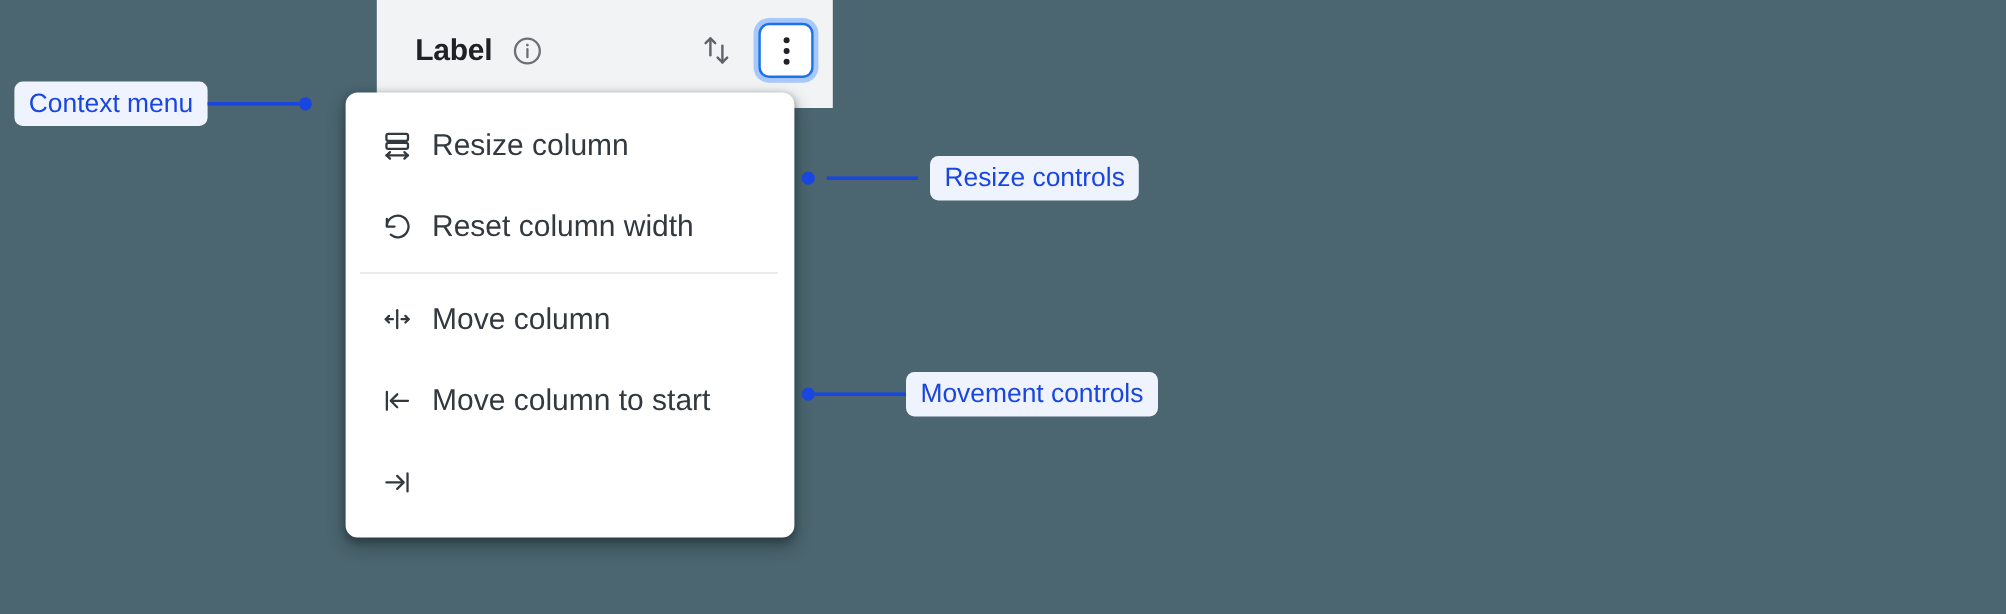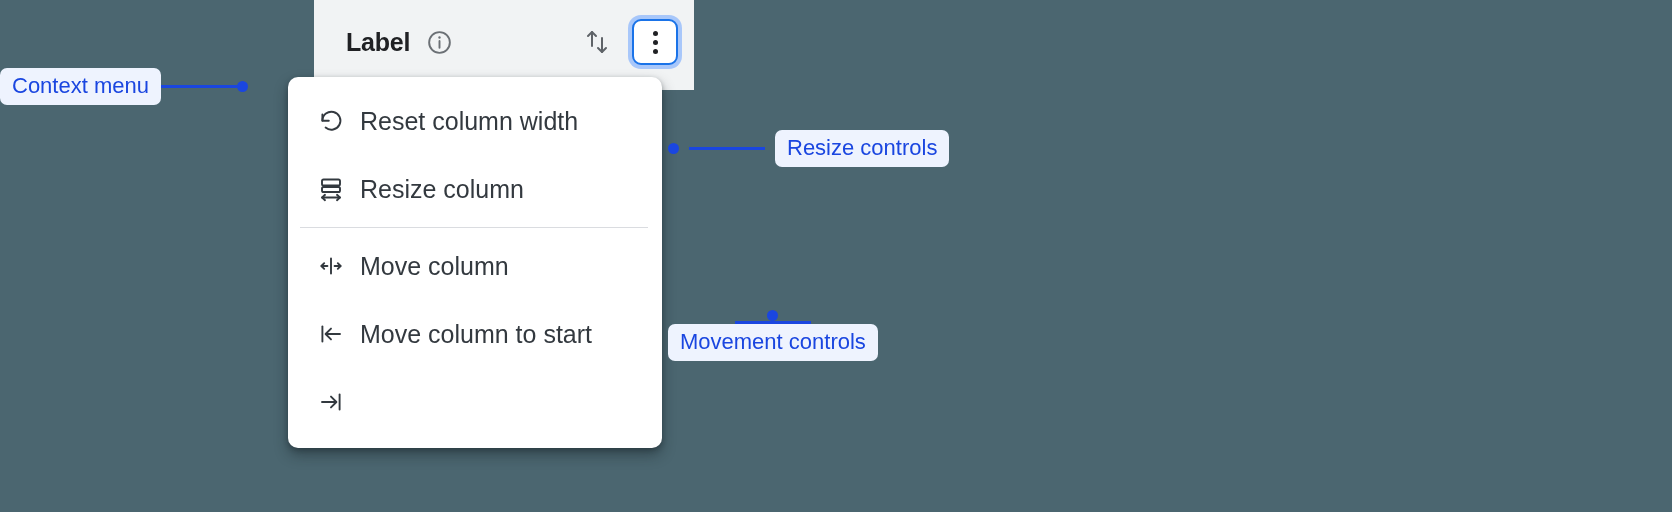--- a/index.html
+++ b/index.html
@@ -141,27 +141,27 @@
 
   .annot-dot {
     width: 11px;
     height: 11px;
     border-radius: 50%;
     background: #1a46e0;
     flex: 0 0 auto;
   }
 
   
-  #annot-context-menu { left: 0px;   top: 68px;  }
+  #annot-context-menu { left: 12px;   top: 68px;  }
   #annot-context-menu .annot-line { width: 76px; }
 
   #annot-resize      { left: 668px; top: 130px; gap: 10px; }
   #annot-resize .annot-line { width: 76px; }
 
-  #annot-movement    { left: 668px; top: 310px; flex-direction: column; }
+  #annot-movement    { left: 668px; top: 310px; }
   #annot-movement .annot-line { width: 76px; }
 </style>
 </head>
 <body>
 
 <div class="table-header">
   <span class="header-title">Label</span>
 
   <span class="info-icon">
     <svg width="27" height="27" viewBox="0 0 24 24" fill="none" stroke="#6b7075" stroke-width="1.7">
@@ -187,40 +187,40 @@
     <span class="kebab-dot"></span>
     <span class="kebab-dot"></span>
   </div>
 </div>
 
 <div class="menu-panel">
 
   <div class="menu-item">
     <span class="menu-icon">
       <svg width="28" height="28" viewBox="0 0 28 28" fill="none" stroke="#33393f" stroke-width="1.9" stroke-linecap="round" stroke-linejoin="round">
-        <path d="M5.4 13.6 A 9 9 0 1 1 8.6 20.6"></path>
-        <polyline points="5.4,7.4 5.4,13.8 11.8,13.8"></polyline>
-      </svg>
-    </span>
-    <span class="menu-label">Reset column width</span>
-  </div>
-
-  <div class="menu-item">
-    <span class="menu-icon">
-      <svg width="28" height="28" viewBox="0 0 28 28" fill="none" stroke="#33393f" stroke-width="1.9" stroke-linecap="round" stroke-linejoin="round">
         <rect x="5" y="4.5" width="18" height="6" rx="1.6"></rect>
         <rect x="5" y="12" width="18" height="5" rx="1.6"></rect>
         <line x1="5" y1="22.5" x2="23" y2="22.5"></line>
         <polyline points="8,19.8 5.2,22.5 8,25.2"></polyline>
         <polyline points="20,19.8 22.8,22.5 20,25.2"></polyline>
       </svg>
     </span>
     <span class="menu-label">Resize column</span>
   </div>
 
+  <div class="menu-item">
+    <span class="menu-icon">
+      <svg width="28" height="28" viewBox="0 0 28 28" fill="none" stroke="#33393f" stroke-width="1.9" stroke-linecap="round" stroke-linejoin="round">
+        <path d="M5.4 13.6 A 9 9 0 1 1 8.6 20.6"></path>
+        <polyline points="5.4,7.4 5.4,13.8 11.8,13.8"></polyline>
+      </svg>
+    </span>
+    <span class="menu-label">Reset column width</span>
+  </div>
+
   <div class="menu-separator"></div>
 
   <div class="menu-item">
     <span class="menu-icon">
       <svg width="28" height="28" viewBox="0 0 28 28" fill="none" stroke="#33393f" stroke-width="1.9" stroke-linecap="round" stroke-linejoin="round">
         <line x1="14" y1="6.5" x2="14" y2="21.5"></line>
         <line x1="4.6" y1="14" x2="10.4" y2="14"></line>
         <polyline points="7.2,11.2 4.4,14 7.2,16.8"></polyline>
         <line x1="17.6" y1="14" x2="23.4" y2="14"></line>
         <polyline points="20.8,11.2 23.6,14 20.8,16.8"></polyline>

